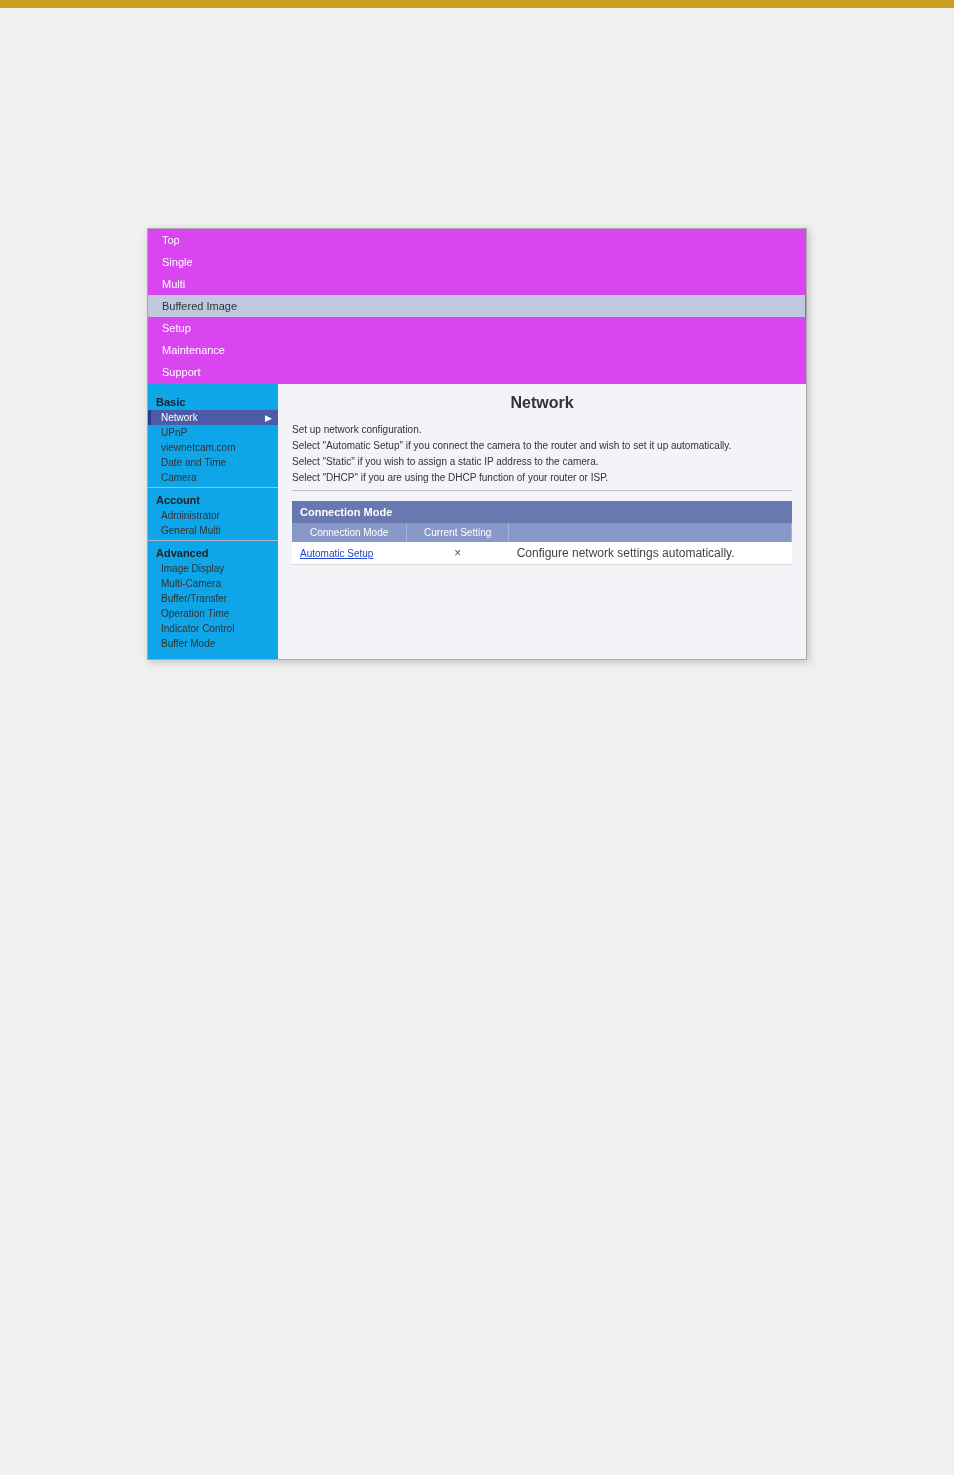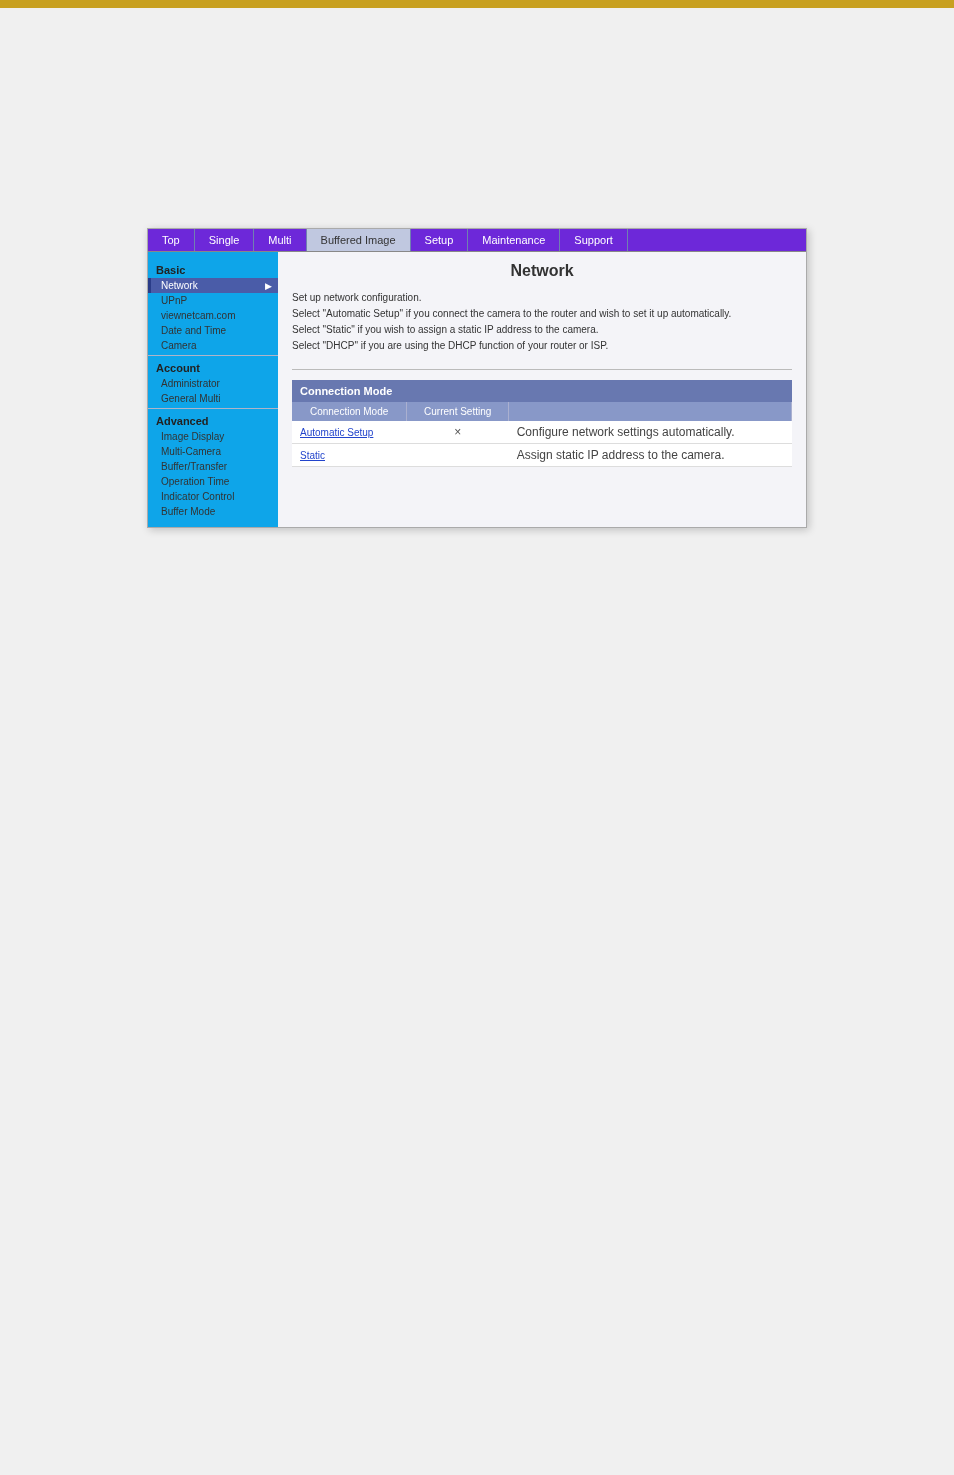--- a/index.html
+++ b/index.html
@@ -29,22 +29,23 @@
       width: 660px;
       margin: 180px auto 0 auto;
       border: 1px solid #aaa;
       background: #fff;
       box-shadow: 2px 2px 8px rgba(0,0,0,0.2);
     }
 
     
     .nav-tabs {
       display: flex;
-      background: #6d28d9;
+      background: #d946ef;
       border-bottom: 1px solid #888;
+      flex-direction: column;
     }
 
     .nav-tab {
       padding: 5px 14px;
       color: #fff;
       font-size: 11px;
       cursor: pointer;
       border-right: 1px solid #7080b0;
     }
 
@@ -116,21 +117,21 @@
       color: #333;
       margin-bottom: 10px;
     }
 
     .content-description {
       font-size: 10px;
       color: #333;
       line-height: 1.6;
       margin-bottom: 10px;
       border-bottom: 1px solid #bbb;
-      padding-bottom: 15px;
+      padding-bottom: 4px;
     }
 
     
     .connection-mode-section {
       background: #6878b0;
       color: #fff;
       font-size: 11px;
       font-weight: bold;
       padding: 5px 8px;
       margin-bottom: 0;
@@ -281,25 +282,20 @@
               <th>Current Setting</th>
               <th></th>
             </tr>
           </thead>
           <tbody>
             <tr class="table-row">
               <td><span class="link-blue">Automatic Setup</span></td>
               <td><span class="cross-mark">×</span></td>
               <td class="description-col">Configure network settings automatically.</td>
             </tr>
-            <tr class="table-row">
-              <td><span class="link-blue">Static</span></td>
-              <td><span class="cross-mark"></span></td>
-              <td class="description-col">Assign static IP address to the camera.</td>
-            </tr>
           </tbody>
         </table>
 
       </div>
     </div>
   </div>
 
 </div>
 
 </body></html>

